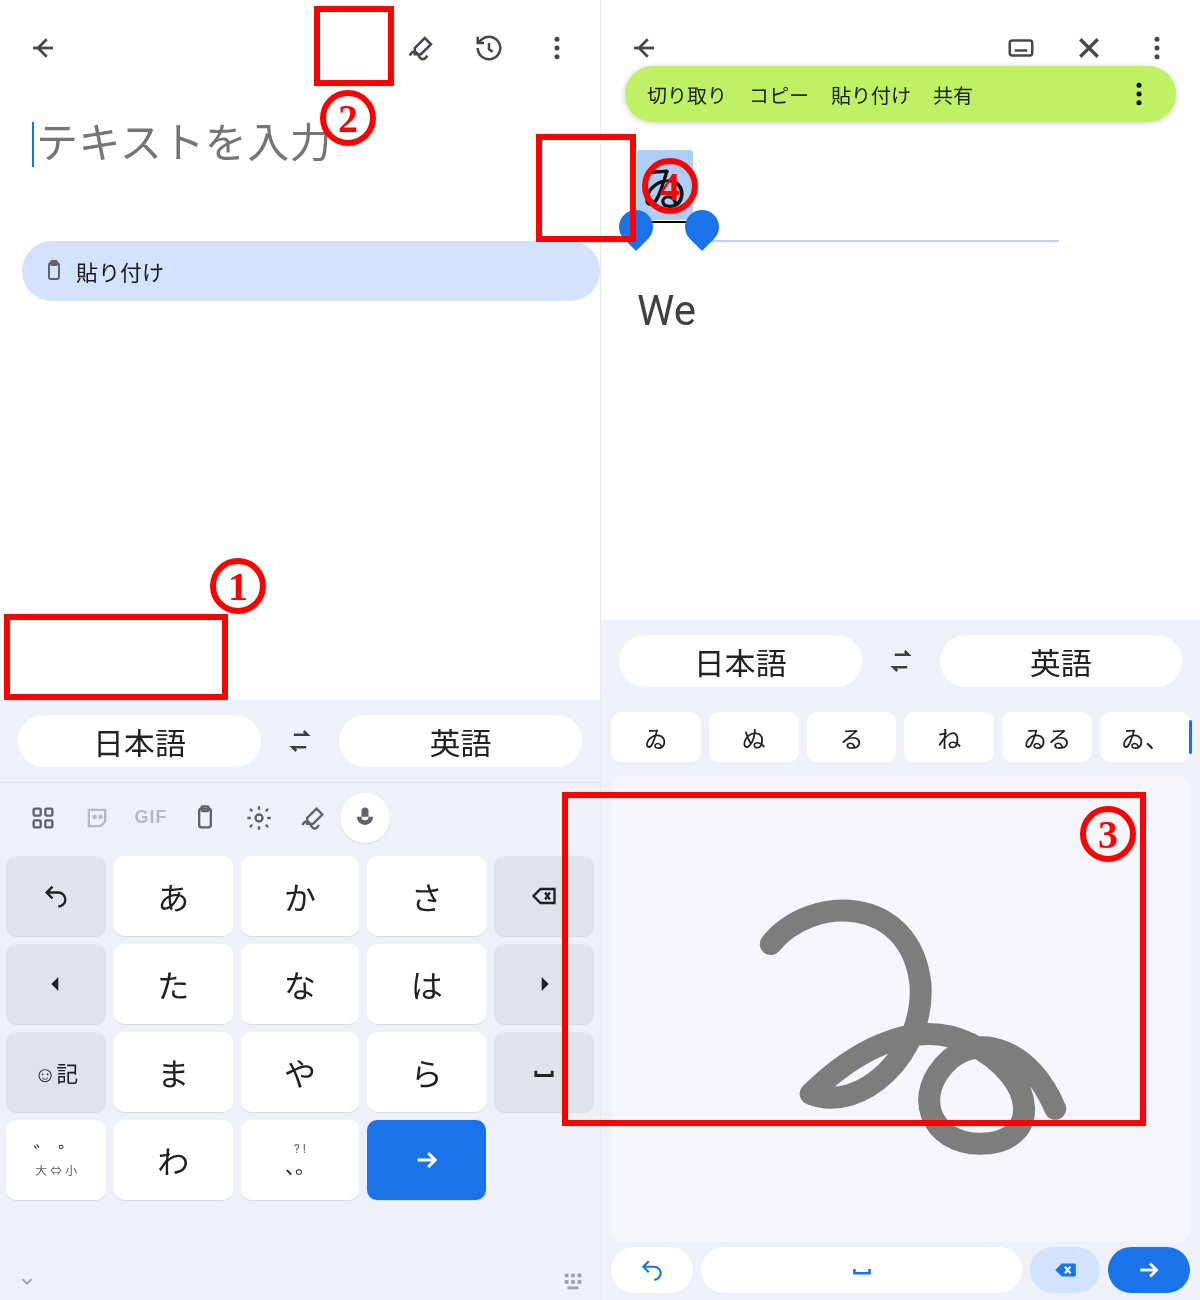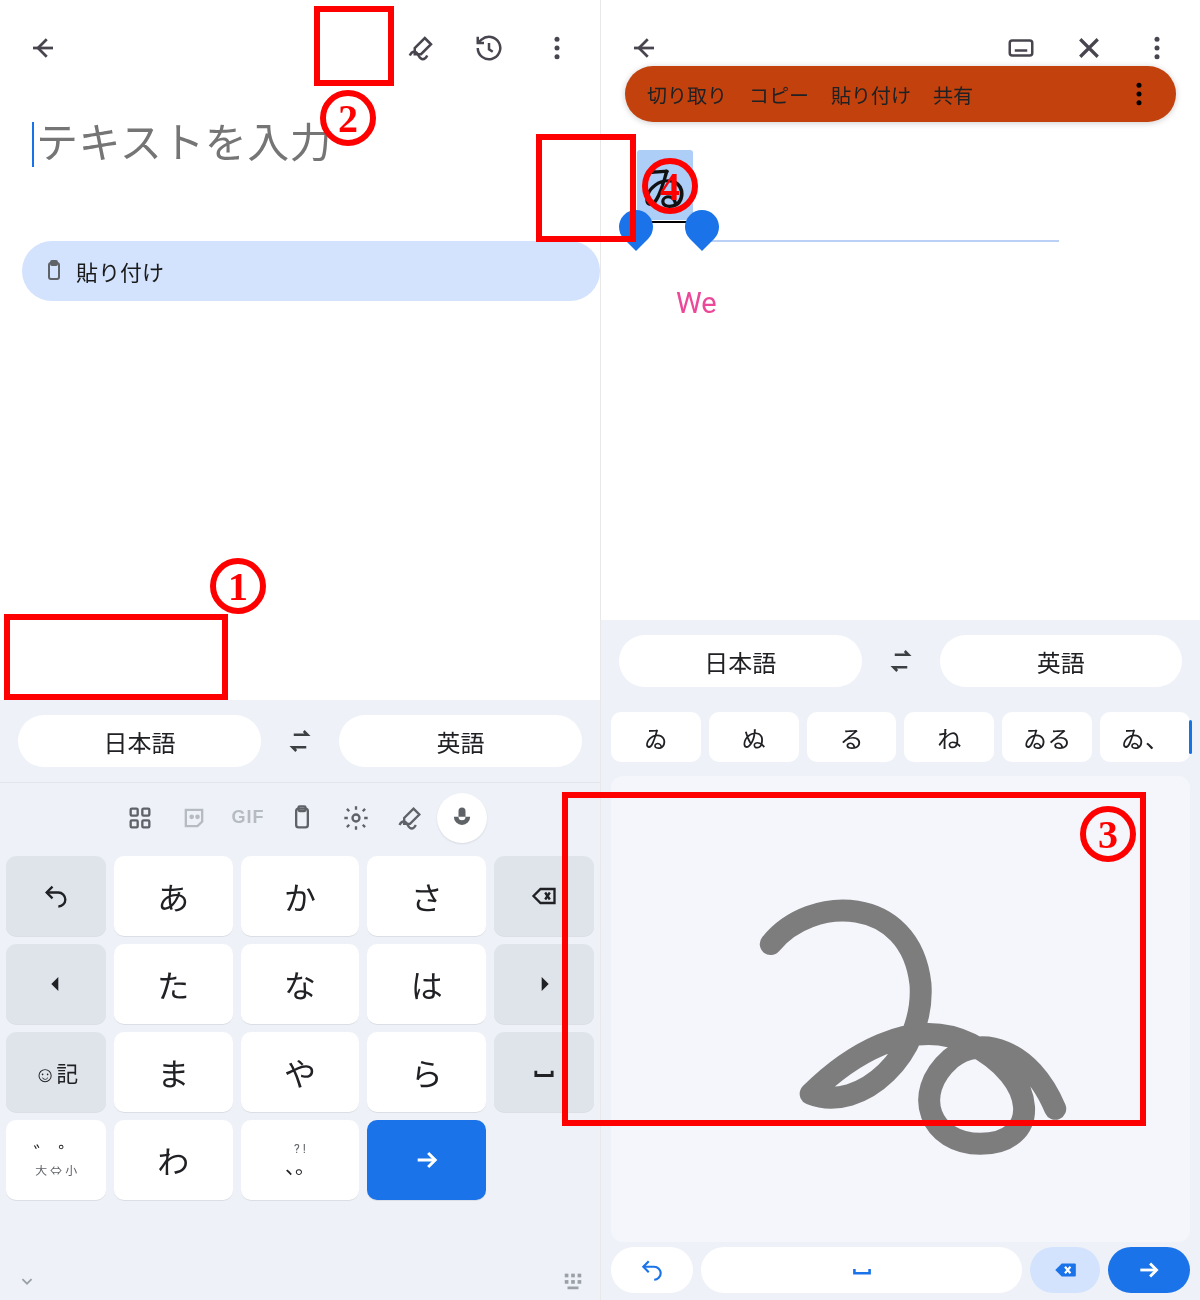--- a/index.html
+++ b/index.html
@@ -30,21 +30,21 @@
                                  bottom:4px; width:2px; background:#1973e8; }
 
     
     .paste-chip { margin: 70px 0 0 22px; background:#d3e3fd; color:#1b1b1b;
                   font-size: 22px; padding: 14px 28px 14px 20px; border-radius: 34px;
                   display:inline-flex; align-items:center; gap:10px; }
     .paste-chip svg { width:24px; height:24px; stroke:#5f6368; }
 
     
     .ctxmenu { position:absolute; top:66px; left:24px; right:24px; height:56px;
-               background:#c2410c; border-radius:32px; box-shadow:0 1px 6px rgba(0,0,0,.2);
+               background:#bef264; border-radius:32px; box-shadow:0 1px 6px rgba(0,0,0,.2);
                display:flex; align-items:center; justify-content:flex-start;
                padding:0 22px; gap:22px; z-index:8; }
     .ctxmenu span { font-size:20px; color:#202124; white-space:nowrap; }
     .ctxmenu .more { width:30px; height:30px; margin-left:auto;display:flex;align-items:center;justify-content:center; }
 
     
     .sel-wrap { position:absolute; top:150px; left:36px; z-index:4; }
     .sel-text { font-size:48px; display:inline-block; position:relative;
                 padding:0 4px; color:#111; }
     .sel-text .hl { position:absolute; inset:0; background:#accef7; z-index:-1;
@@ -52,35 +52,35 @@
     .sel-text::after { content:""; position:absolute; left:0; right:0; bottom:-3px;
                        height:2px; background:#000; }
     .sel-handle { position:absolute; width:34px; height:34px; background:#1a73e8;
                   border-radius:50% 50% 50% 0; transform: rotate(-45deg); }
     .sel-handle.left  { left:-18px;  top:60px; transform:rotate(45deg); border-radius:50% 50% 0 50%; }
     .sel-handle.right { left:48px;   top:60px; }
     .post-underline { position:absolute; top:240px; left:98px; width:360px; height:2px;
                       background:#bad0f4; }
 
     
-    .sugg { position:absolute; top:286px; left:36px; font-size:29px; color:#ec4899;
-            font-weight:400;margin-left:39px; }
+    .sugg { position:absolute; top:286px; left:36px; font-size:42px; color:#404040;
+            font-weight:400; }
 
     
     .langbar { height:82px; display:flex; align-items:center; gap:12px;
                padding:0 18px; background:#eef2f8; }
     .langbar .pill { flex:1; height:52px; background:#fff; border-radius:30px;
                      display:flex; align-items:center; justify-content:center;
-                     font-size:24px; color:#202124; }
+                     font-size:31px; color:#202124; }
     .langbar .swap { width:54px; display:flex; align-items:center; justify-content:center; }
     .langbar .swap svg { width:30px; height:30px; color:#3c4043; }
 
     
     .kb-toolbar { height:70px; display:flex; align-items:center;
-                  justify-content:center; padding:0 16px;
+                  justify-content:flex-start; padding:0 16px;
                   background:#eef2f8; border-top:1px solid #e1e5eb;  }
     .kb-toolbar .slot { width:54px; height:54px; display:flex; align-items:center;
                         justify-content:center; color:#5f6368; }
     .kb-toolbar .gif { font-family: Arial Black, sans-serif; font-weight:900;
                        font-size:18px; letter-spacing:1px; color:#b6bbc2; }
     .kb-toolbar .micwrap { background:#fff; border-radius:50%; width:50px; height:50px;
                            box-shadow:0 1px 2px rgba(0,0,0,.1); }
     .kb-toolbar svg { width:28px; height:28px; }
 
     

